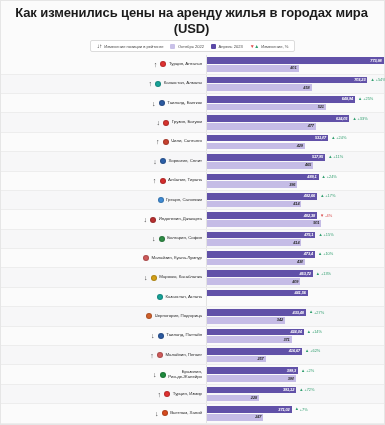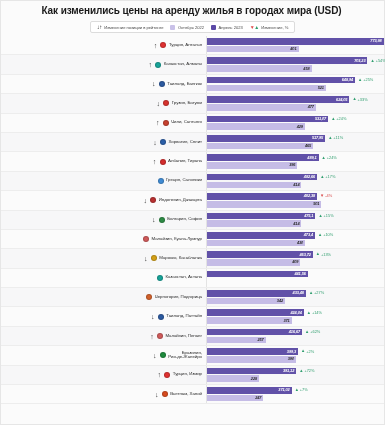--- a/index.html
+++ b/index.html
@@ -13,21 +13,21 @@
   #app {
     width: 385px; height: 425px;
     background: #fbfbfb;
     position: relative;
     border: 1px solid #e6e6e6;
   }
 
   
   .title {
     text-align: center;
-    font-size: 10px;
+    font-size: 13px;
     font-weight: bold;
     color: #1b1b1b;
     padding: 4px 6px 2px 4px;
     letter-spacing: -0.1px;
     line-height: 1.2;
   }
 
   
   .legend-wrap {
     display: flex;

